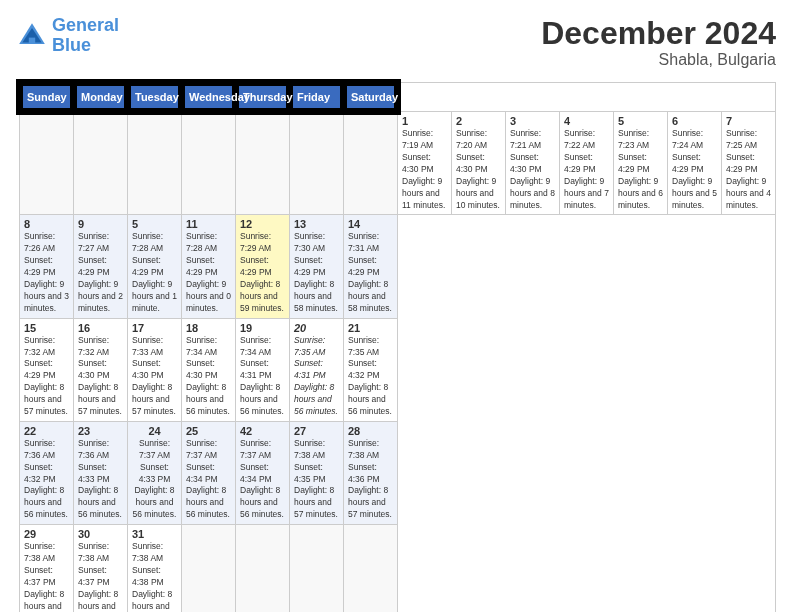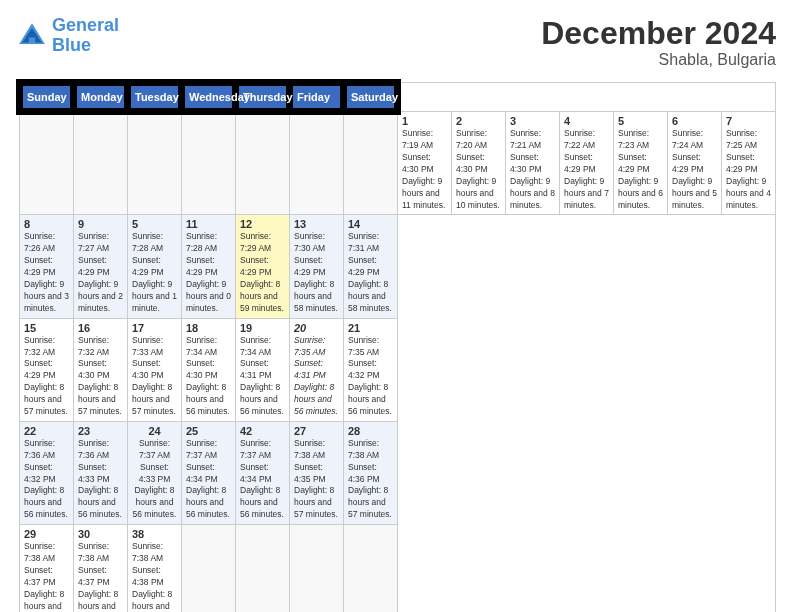--- a/index.html
+++ b/index.html
@@ -262,21 +262,21 @@
         <tr>
           <td style="background: rgb(255, 255, 255);">
             <span class="day-num">29</span>
             <div class="day-info">Sunrise: 7:38 AM<br>Sunset: 4:37 PM<br>Daylight: 8 hours and 58 minutes.</div>
           </td>
           <td style="background: rgb(255, 255, 255);">
             <span class="day-num">30</span>
             <div class="day-info">Sunrise: 7:38 AM<br>Sunset: 4:37 PM<br>Daylight: 8 hours and 59 minutes.</div>
           </td>
           <td style="background: rgb(255, 255, 255);">
-            <span class="day-num">38</span>
+            <span class="day-num">31</span>
             <div class="day-info">Sunrise: 7:38 AM<br>Sunset: 4:38 PM<br>Daylight: 8 hours and 59 minutes.</div>
           </td>
           <td class="empty" style="background: rgb(248, 248, 248);"></td>
           <td class="empty" style="background: rgb(248, 248, 248);"></td>
           <td class="empty" style="background: rgb(248, 248, 248);"></td>
           <td class="empty" style="background: rgb(248, 248, 248);"></td>
         </tr>
       </tbody>
   </table>
 </div>

